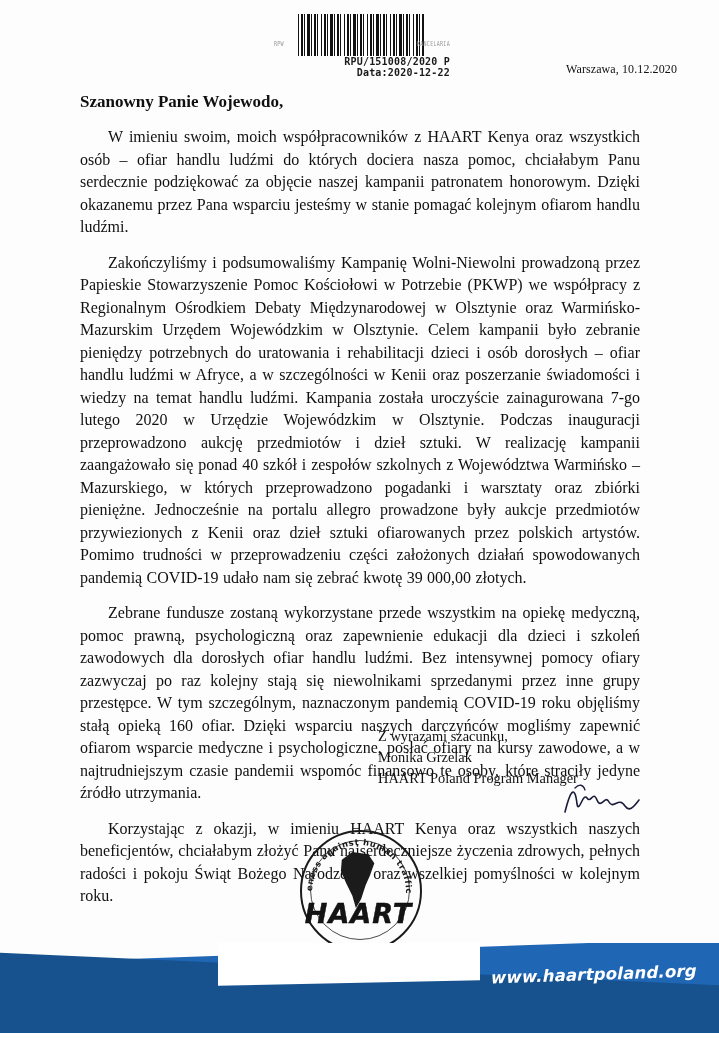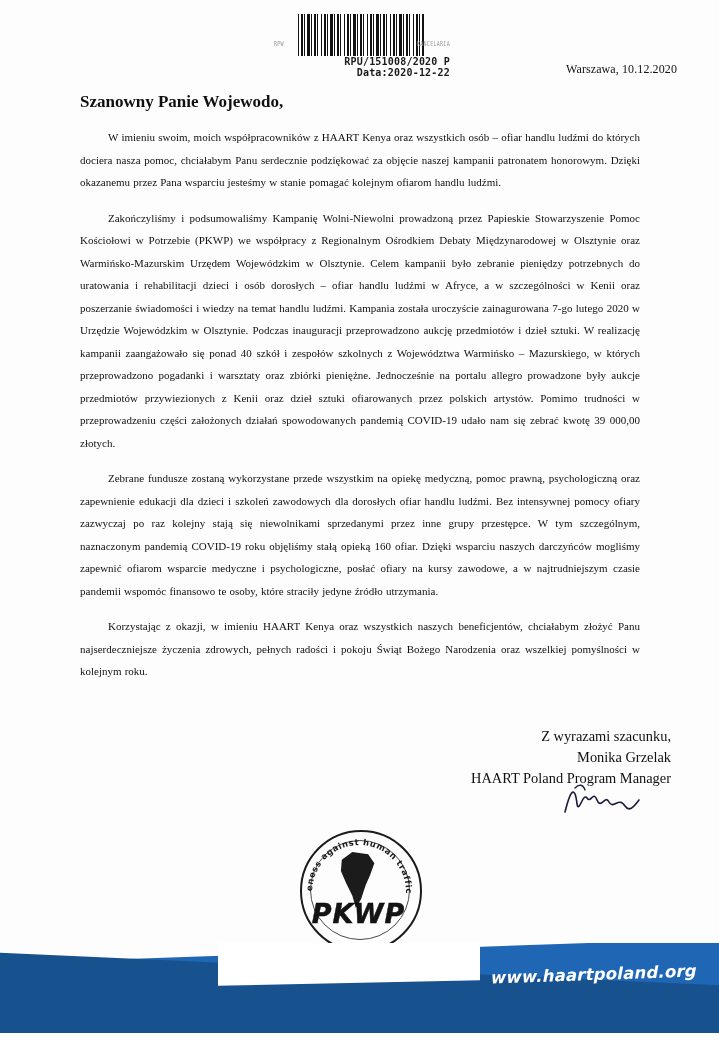--- a/index.html
+++ b/index.html
@@ -93,32 +93,31 @@
   }
   .salutation {
     font-weight: bold;
     font-size: 17px;
     margin-bottom: 14px;
   }
   p.para {
     margin: 0 0 13px 0;
     text-align: justify;
     text-indent: 28px;
-    font-size: 11px;
+    font-size: 16px;
     line-height: 22.5px;
     word-spacing: .4px;
   }
 
   
   .signature {
     position: absolute;
-    right: 48px;
+    right: 41px;
     top: 726px;
     width: 300px;
-    text-align: right;
     font-size: 14.4px;
     line-height: 21px;
   }
   .sig-scribble {
     position: absolute;
     right: 78px;
     top: 782px;
     width: 80px;
     height: 36px;
   }
@@ -295,21 +294,21 @@
     <div class="logo-inner"></div>
     <div class="logo-africa"></div>
     <svg class="logo-ring-text" viewBox="0 0 118 118">
       <defs>
         <path id="ringpath" d="M 12,62 A 47,47 0 1 1 106,62"></path>
       </defs>
       <text>
         <textPath href="#ringpath" startOffset="50%" text-anchor="middle">awareness against human trafficking</textPath>
       </text>
     </svg>
-    <div class="logo-word">PKWP</div>
+    <div class="logo-word">HAART</div>
   </div>
 
   <div class="footer-addr">
     <div class="bold">Fundacja HAART Poland</div>
     <div>ul. Gajowa 17, 20-827 Lublin</div>
     <div>NIP: 7123372866</div>
     <div>KRS: 0000741958</div>
     <div>REGON: 380837686</div>
   </div>
 

